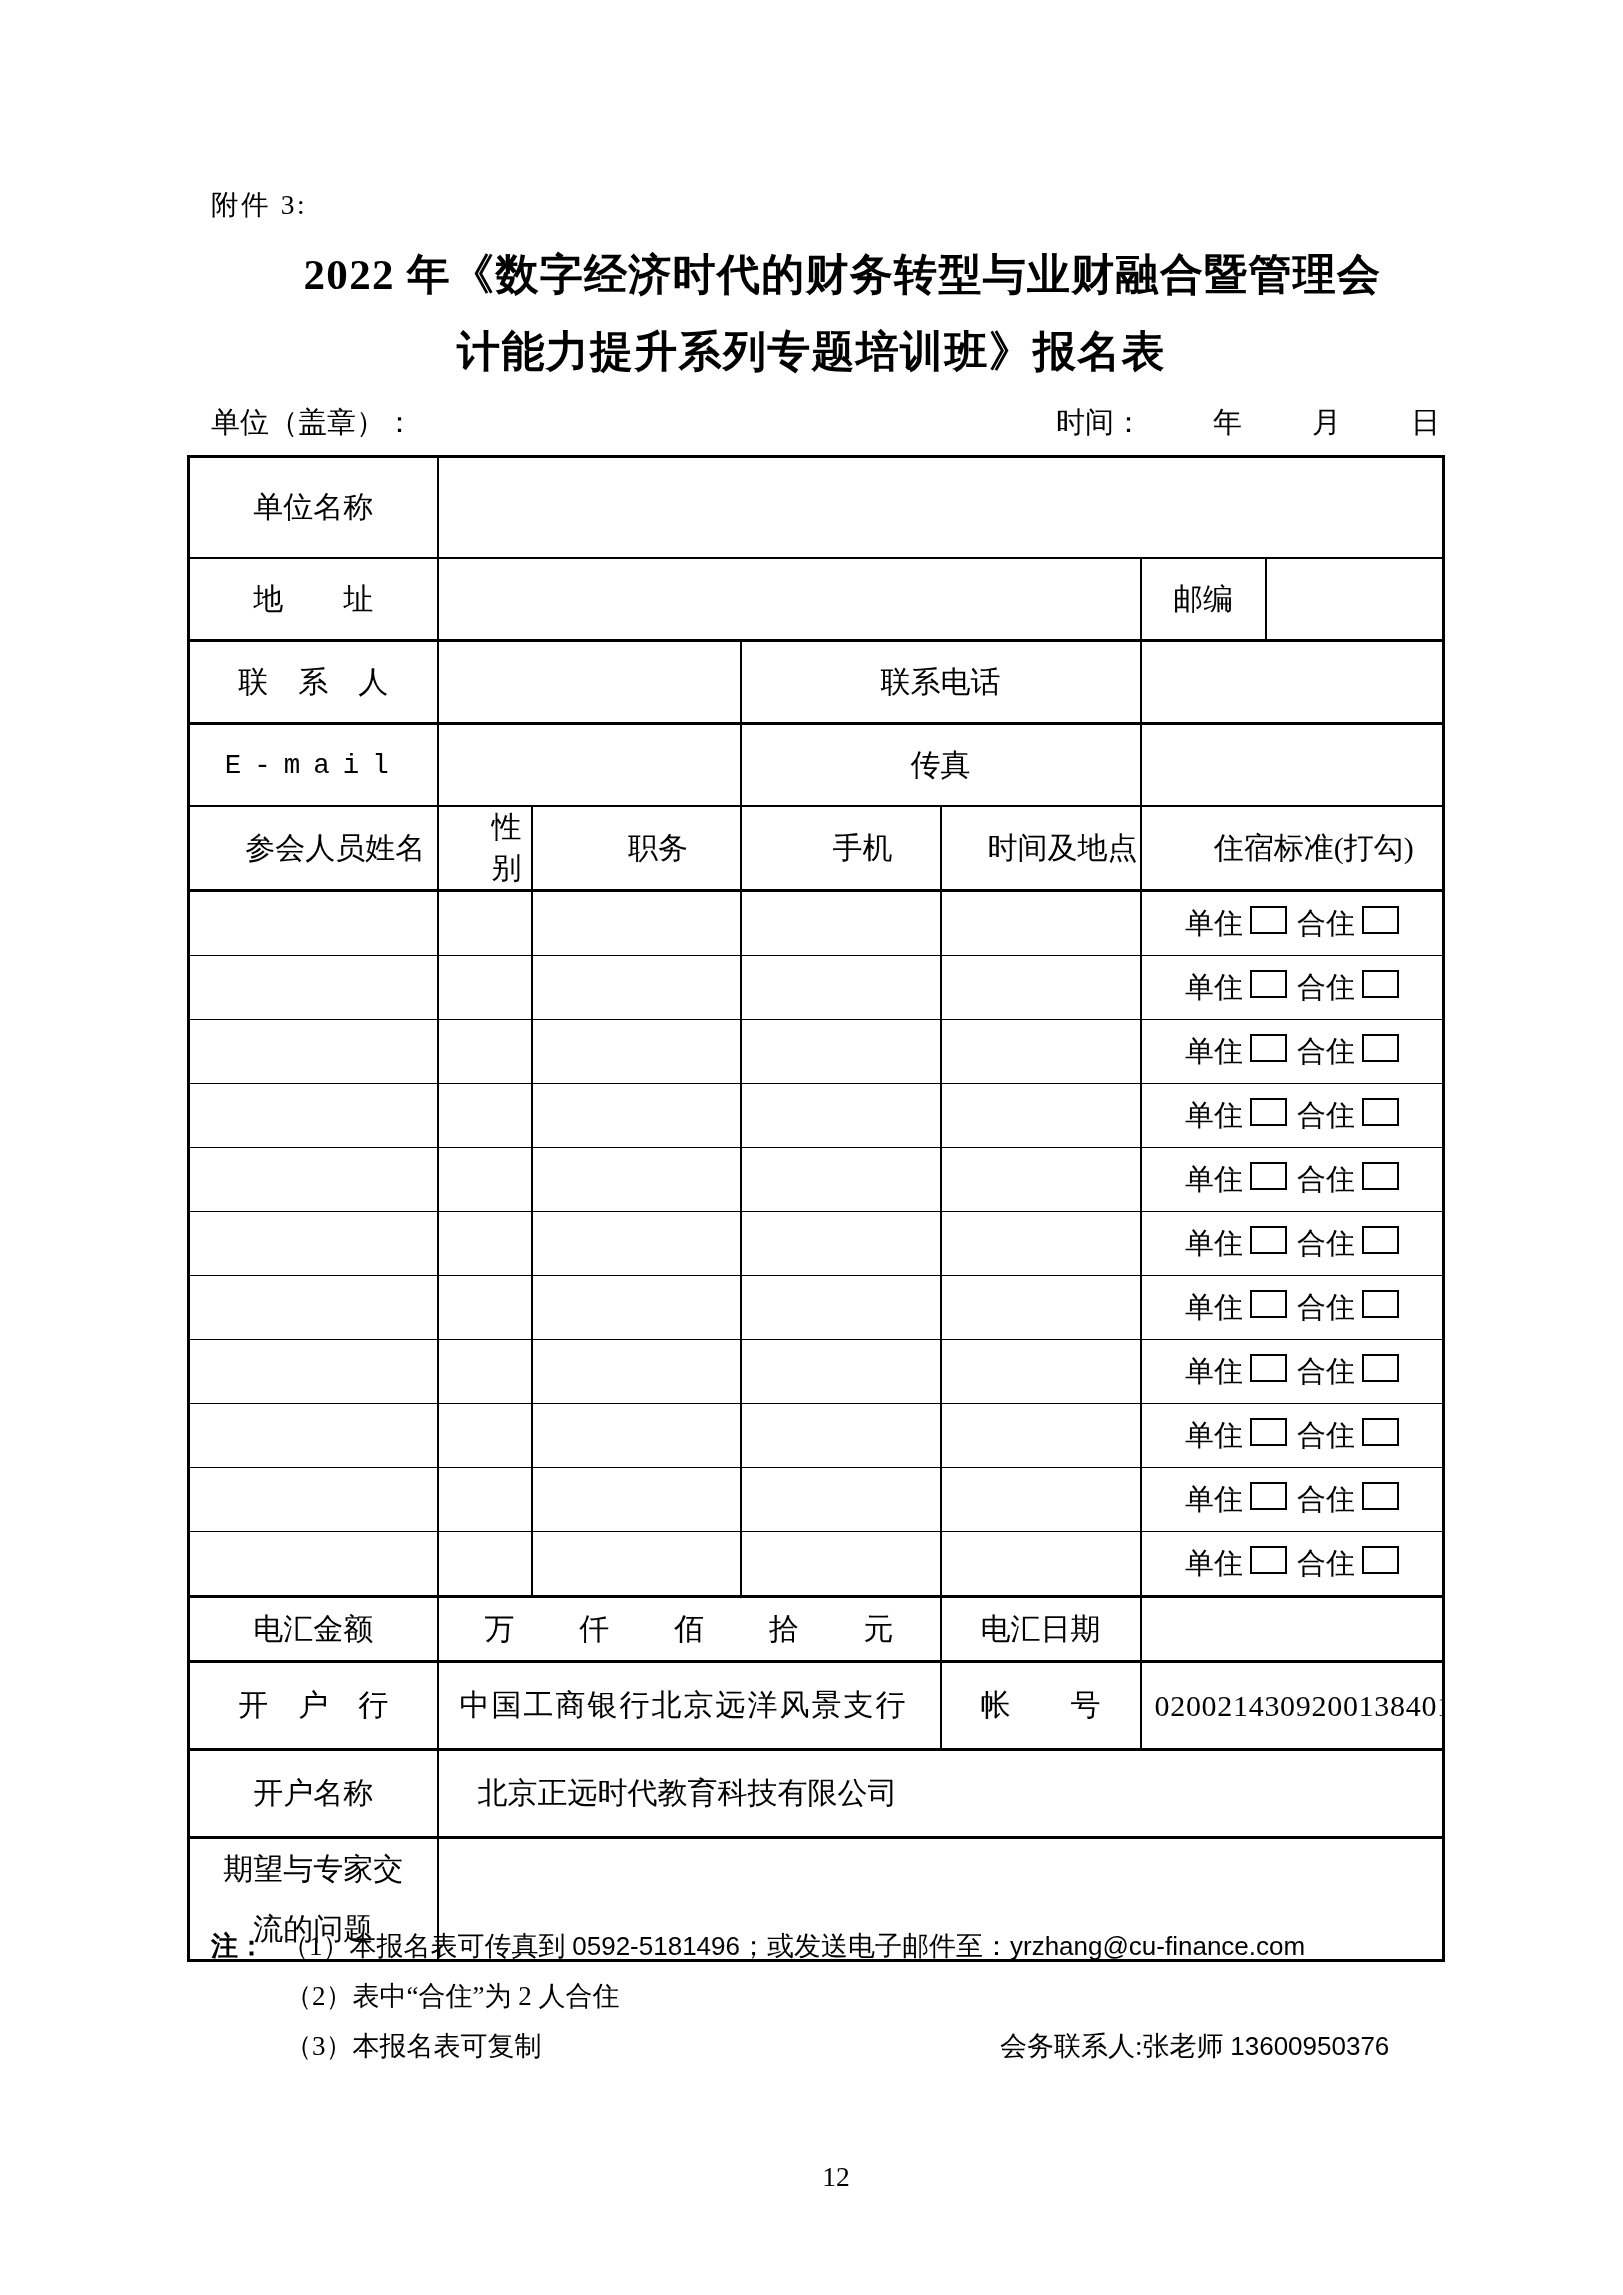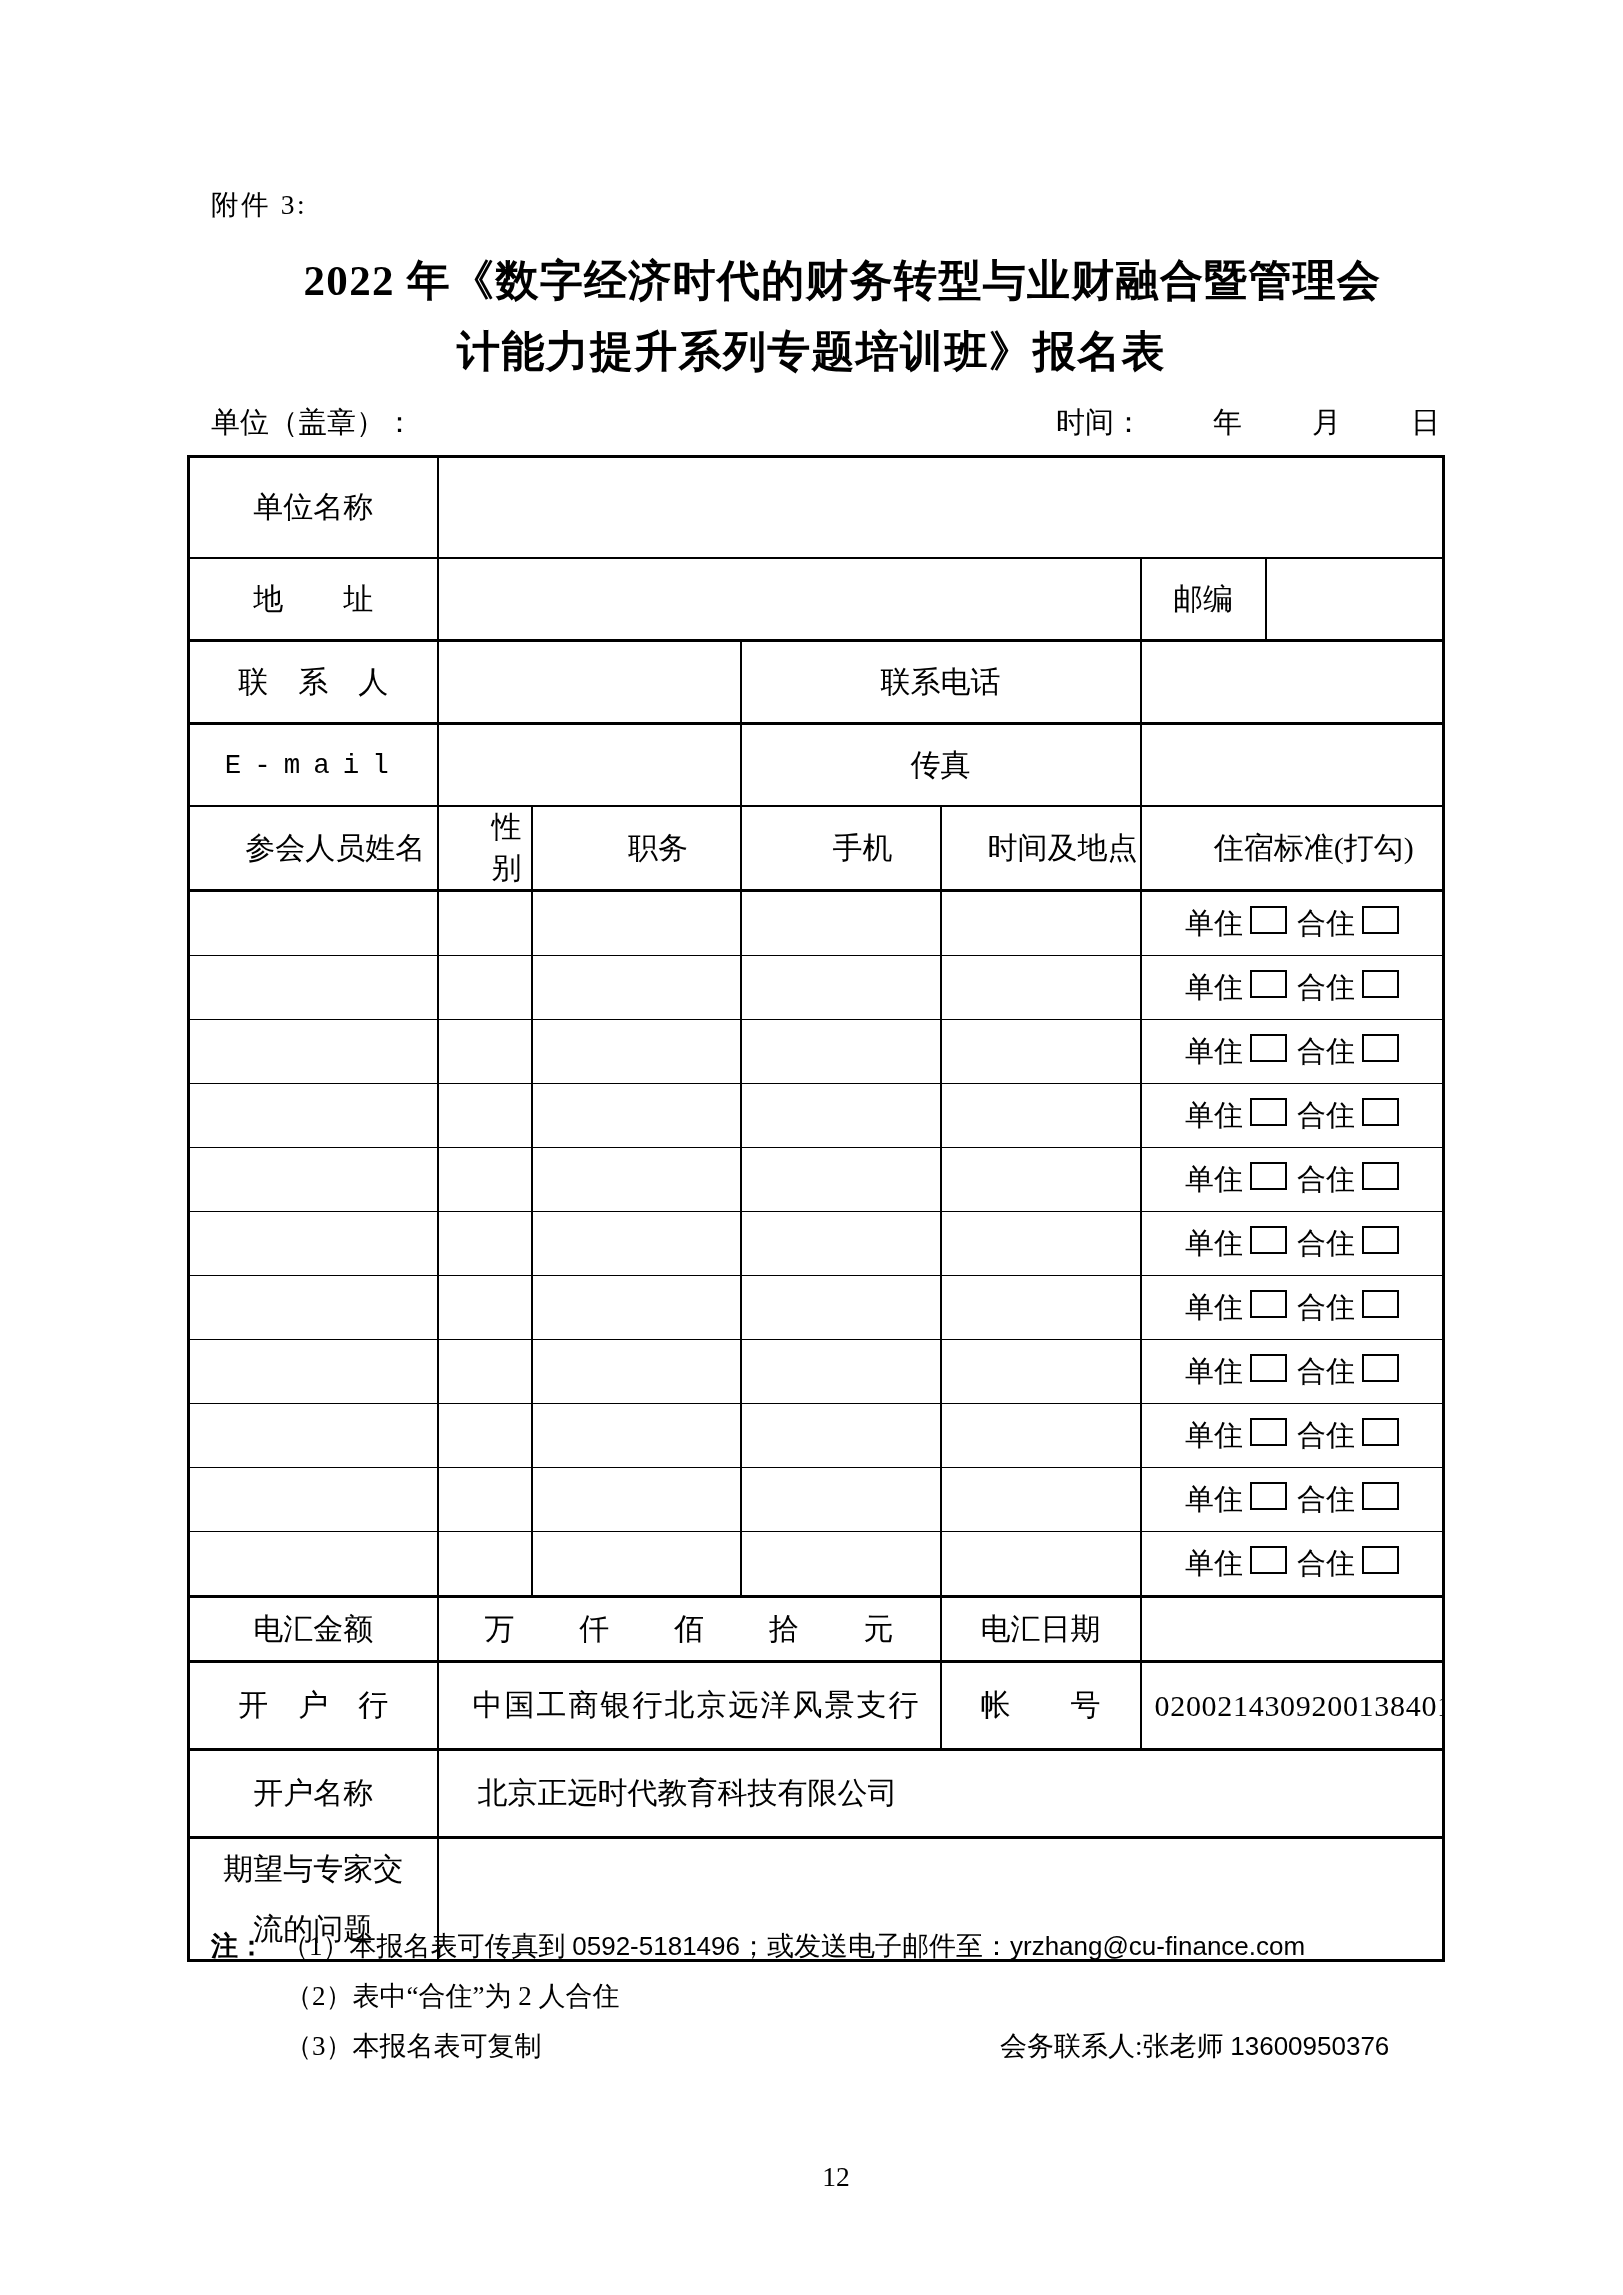--- a/index.html
+++ b/index.html
@@ -3,21 +3,21 @@
 <meta charset="utf-8">
 <style>
   html,body{margin:0;padding:0;background:#ffffff;}
   body{width:1623px;height:2295px;position:relative;color:#000;
        font-family:"Liberation Serif","DejaVu Serif",serif;}
   .abs{position:absolute;}
 
   
   .attachment{left:211px;top:187px;font-size:27.5px;letter-spacing:2.6px;}
   .title-line{left:0;width:1623px;text-align:center;font-weight:bold;font-size:43px;letter-spacing:1.3px;}
-  .title-line.l1{top:252px;padding-left:62px;box-sizing:border-box;}
+  .title-line.l1{top:246px;padding-left:62px;box-sizing:border-box;}
   .title-line.l2{top:313px;margin-top:10px;}
 
   
   .subheader{left:211px;top:403px;width:1229px;font-size:29px;display:flex;justify-content:space-between;align-items:baseline;}
   .datewrap{display:flex;width:384px;justify-content:space-between;align-items:baseline;}
 
   
   table.form{position:absolute;left:187px;top:455px;width:1256px;
              border-collapse:collapse;table-layout:fixed;border:3.9px solid #000;}
   td{border:2px solid #000;font-size:30px;text-align:center;vertical-align:middle;
@@ -31,21 +31,21 @@
   tr.pr-first>td{border-top-width:3.3px;}
   tr.r17>td{height:62px;border-top-width:3.3px;border-bottom-width:3.3px;}
   tr.r18>td{height:85px;border-bottom-width:3.3px;}
   tr.r19>td{height:85px;border-bottom-width:3.3px;}
   tr.r20>td{height:105px;}
 
   td.email-lab{font-family:"Liberation Mono","DejaVu Sans Mono",monospace;
                font-size:27.5px;letter-spacing:13px;}
   td.units{padding:0 46px;}
   .units-inner{display:flex;justify-content:space-between;}
-  td.bank-val{text-align:left;padding-left:34px;letter-spacing:2px;}
+  td.bank-val{text-align:left;padding-left:21px;letter-spacing:2px;}
   td.acct-val{text-align:left;padding-left:13px;letter-spacing:0.7px;}
   td.accname-val{text-align:left;padding-left:39px;}
   td.expect-lab{line-height:60px;}
   td.acc-cell{font-size:29px;}
   .cbx{display:inline-block;width:33px;height:23.6px;border:2px solid #000;
        vertical-align:-1.3px;margin-left:6.5px;}
   .cbx.first{margin-right:10.5px;}
 
   
   .note{font-size:27px;white-space:nowrap;}

